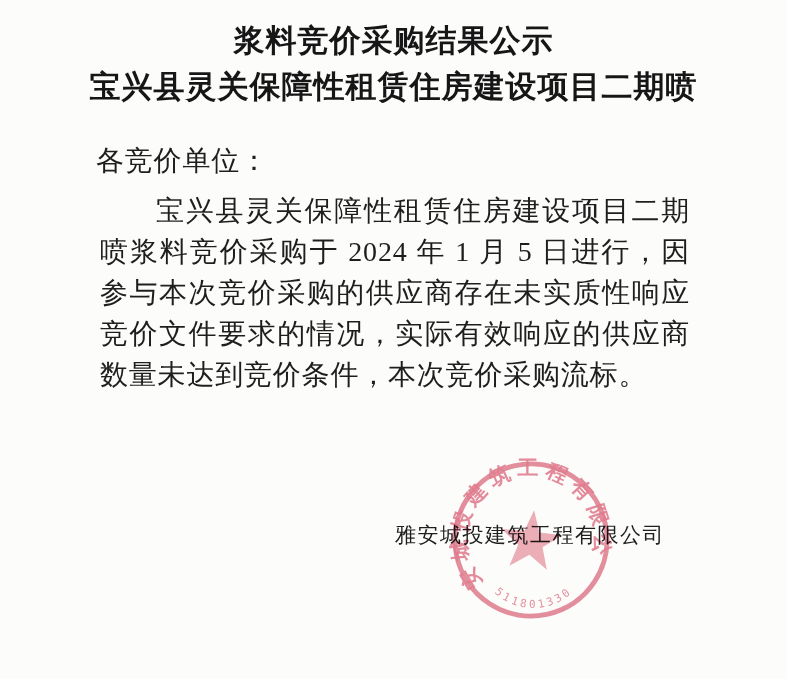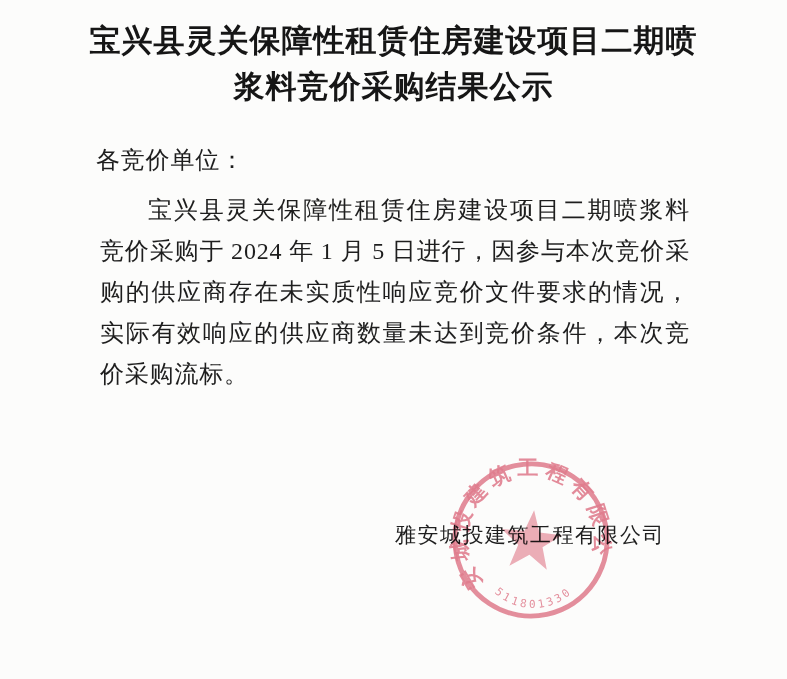--- a/index.html
+++ b/index.html
@@ -27,21 +27,21 @@
     line-height: 46px;
     letter-spacing: 1px;
     color: #161616;
   }
 
   .body-text {
     position: absolute;
     left: 96px;
     top: 140px;
     width: 598px;
-    font-size: 24px;
+    font-size: 28px;
     line-height: 41px;
     letter-spacing: 0.8px;
     color: #1e1e1e;
     font-family: Liberation Serif, serif;
   }
 
   .salutation { margin: 0 0 9px 0; }
 
   .para {
     margin: 4px;
@@ -88,22 +88,22 @@
     font-size: 11px;
     letter-spacing: 3px;
   }
 </style>
 </head>
 <body>
 
 <div class="page">
 
   <h1 class="title">
+    <span style="display:block">浆料竞价采购结果公示</span>
     <span style="display:block">宝兴县灵关保障性租赁住房建设项目二期喷</span>
-    <span style="display:block">浆料竞价采购结果公示</span>
   </h1>
 
   <div class="body-text">
     <p class="salutation">各竞价单位：</p>
     <p class="para">宝兴县灵关保障性租赁住房建设项目二期喷浆料竞价采购于 2024 年 1 月 5 日进行，因参与本次竞价采购的供应商存在未实质性响应竞价文件要求的情况，实际有效响应的供应商数量未达到竞价条件，本次竞价采购流标。</p>
   </div>
 
   <div class="signature">
     <div>雅安城投建筑工程有限公司</div>
   </div>

